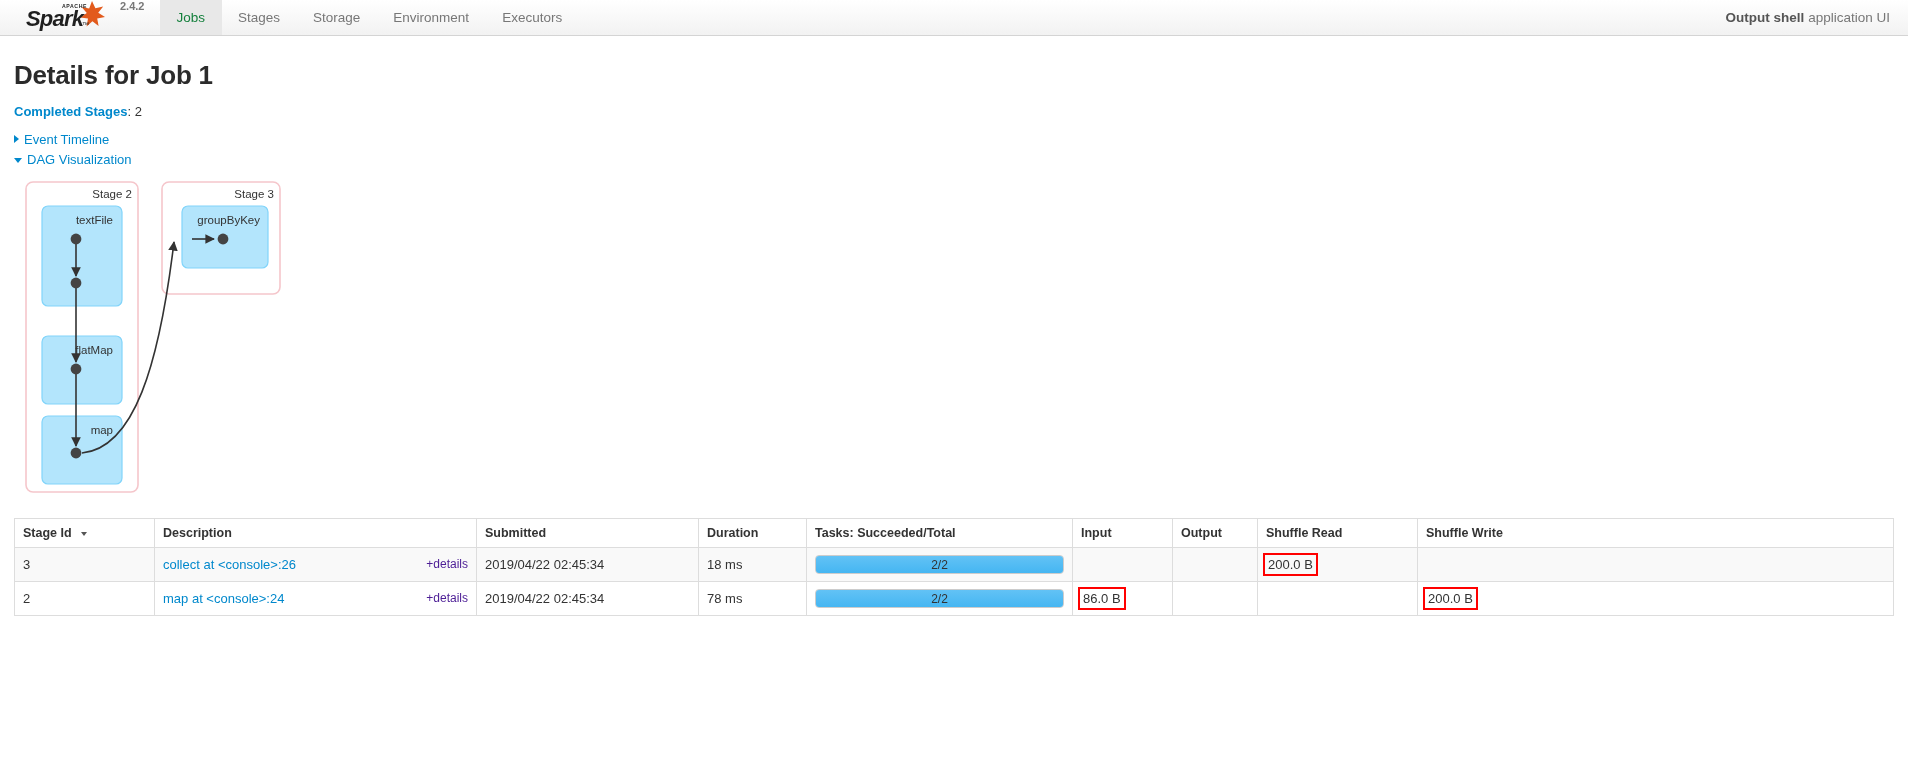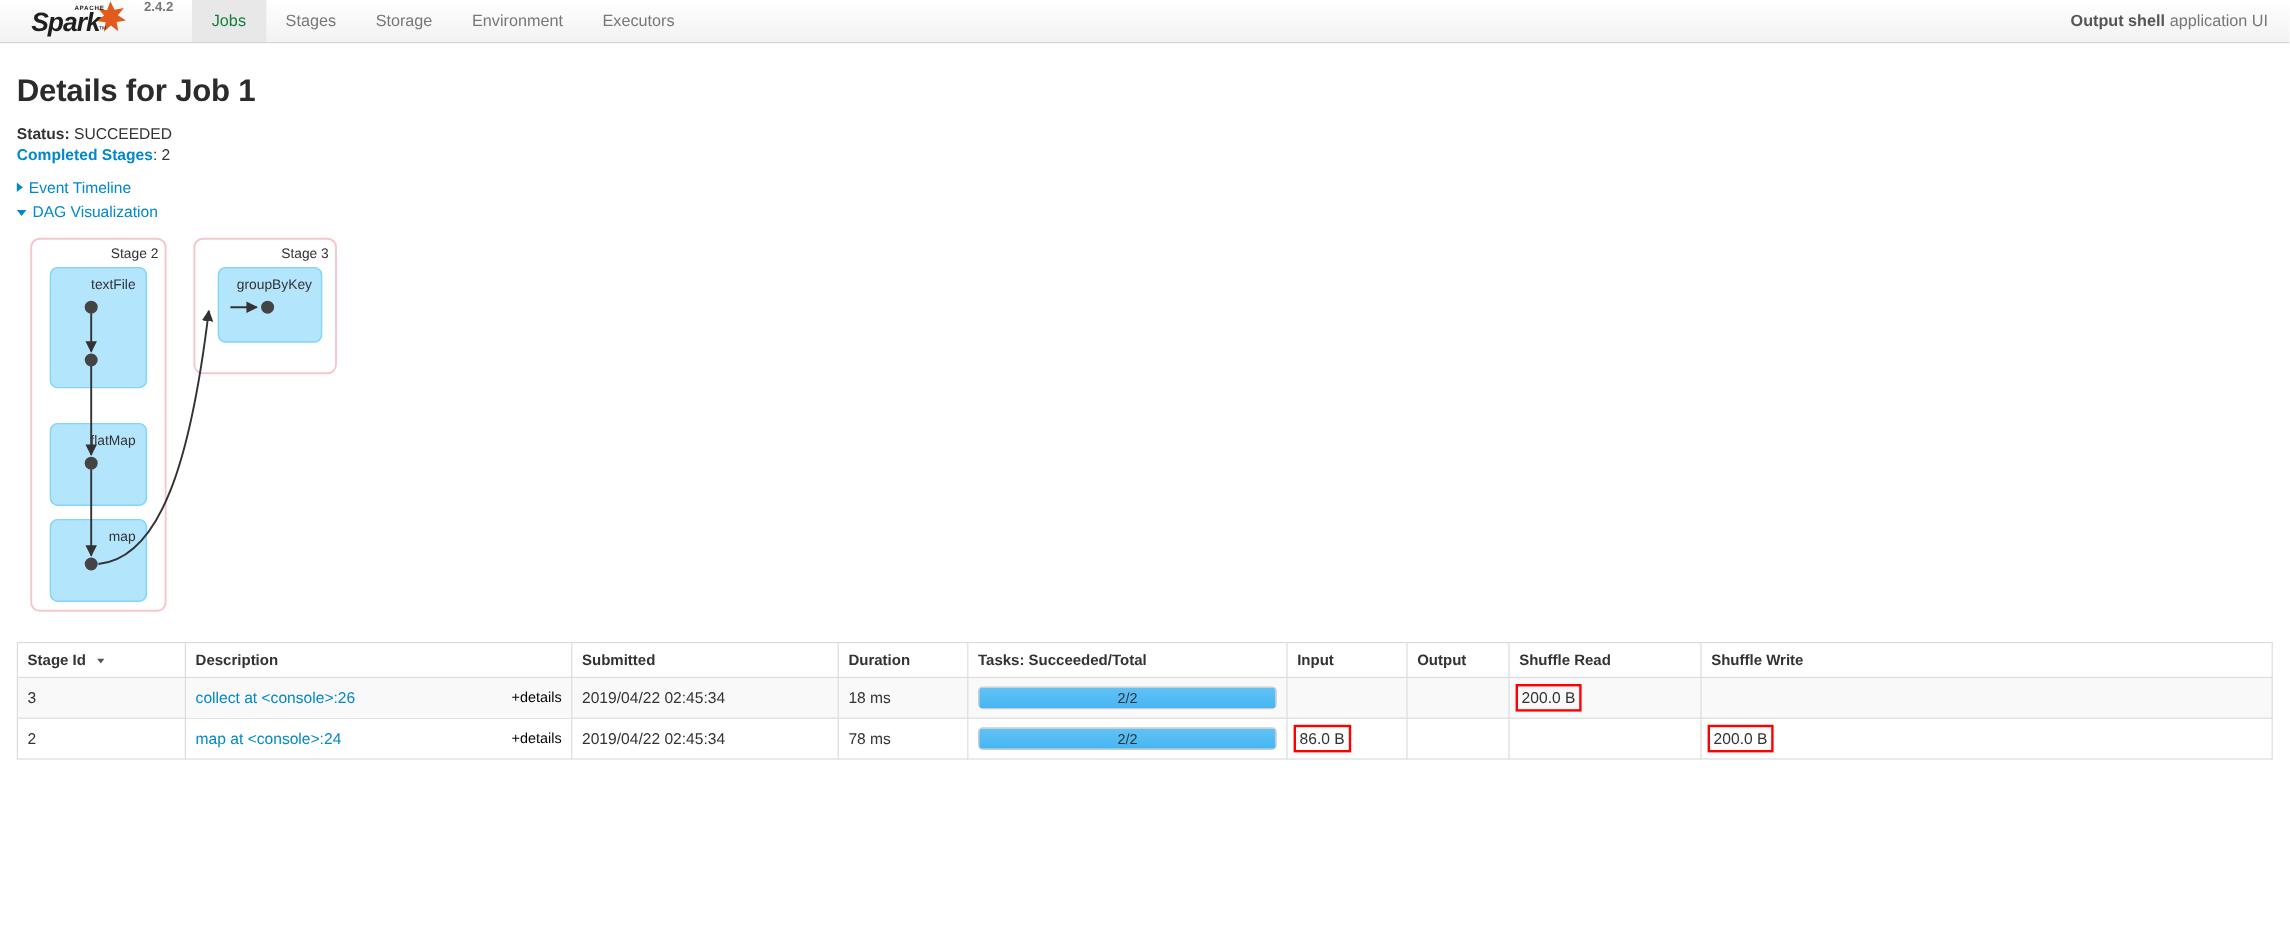--- a/index.html
+++ b/index.html
@@ -131,21 +131,21 @@
     border: 1px solid #dddddd;
     vertical-align: middle;
     color: #333;
     height: 24px;
   }
   table.stages tbody tr:nth-child(odd) td { background: #f9f9f9; }
   table.stages tbody tr:nth-child(even) td { background: #ffffff; }
   .desc-cell { position: relative; }
   .desc-link { color: #0088cc; text-decoration: none; cursor: pointer; }
   .details-link {
-    float: right; color: #000000; font-size: 12px;
+    float: right; color: #4c1d95; font-size: 12px;
     text-decoration: none; cursor: pointer;
   }
   .sort-caret {
     display: inline-block; width: 0; height: 0;
     border-top: 4px solid #555;
     border-left: 3.5px solid transparent;
     border-right: 3.5px solid transparent;
     margin-left: 6px; vertical-align: middle;
   }
   .progress {
@@ -216,24 +216,20 @@
   <div class="app-title">
     <b>Output shell</b>
     <span>application UI</span>
   </div>
 </div>
 
 <div class="page">
 
   <h1 class="page-title">Details for Job 1</h1>
 
-  <div class="meta-line">
-    <b>Status:</b>
-    <span>SUCCEEDED</span>
-  </div>
 
   <div class="meta-line">
     <a class="lnk">Completed Stages</a><span>: </span><span>2</span>
   </div>
 
   <div class="toggle-row">
     <a class="toggle-link">
       <span class="tri collapsed"></span>
       <span>Event Timeline</span>
     </a>

